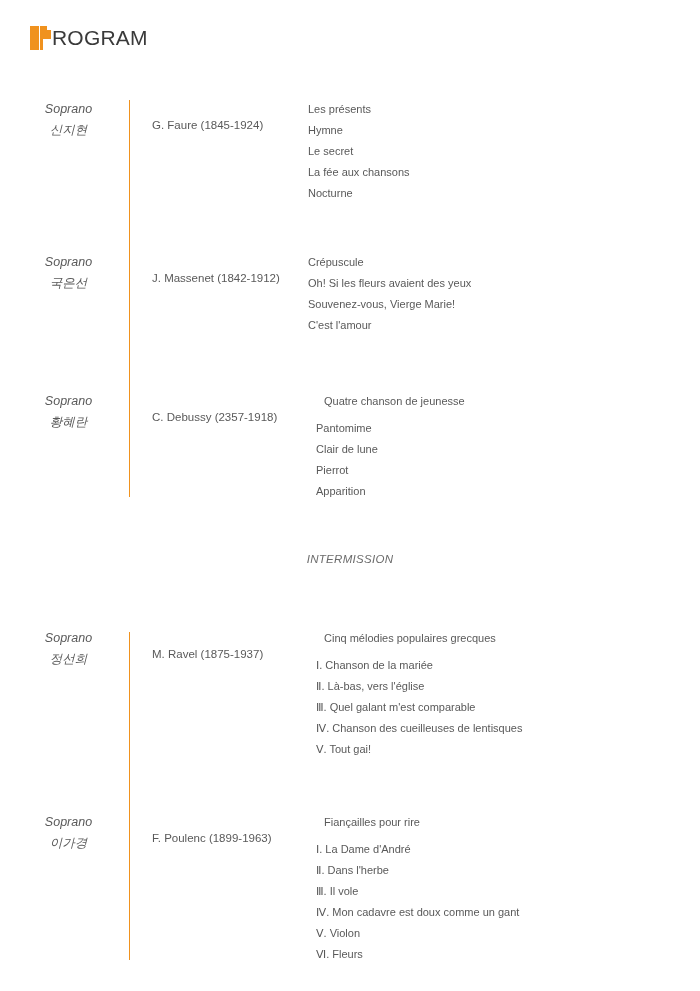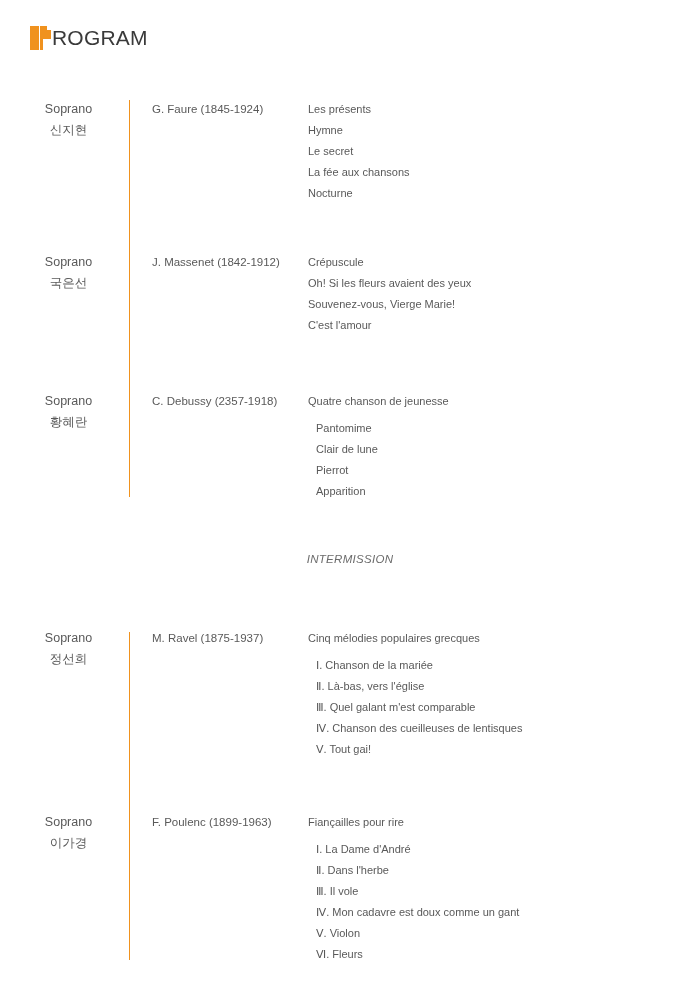--- a/index.html
+++ b/index.html
@@ -97,32 +97,34 @@
   }
 
   .col-performer {
     position: absolute;
     left: 20px;
     width: 97px;
     text-align: center;
     font-size: 12.5px;
     line-height: 21px;
     color: #595959;
+    font-style: italic;
   }
   .col-performer .voice { display: block; }
   .col-performer .name  { display: block; }
 
   .col-composer {
     position: absolute;
     left: 152px;
     width: 150px;
     font-size: 11.5px;
     line-height: 21px;
     color: #595959;
     white-space: nowrap;
+    margin-top: 16px;
   }
 
   .col-works {
     position: absolute;
     left: 308px;
     width: 380px;
     font-size: 11px;
     color: #595959;
   }
   .col-works .work {
@@ -131,20 +133,21 @@
   }
   .col-works .sub {
     line-height: 21px;
     margin-left: 8px;
     white-space: nowrap;
   }
   .col-works .group-head {
     line-height: 21px;
     margin-bottom: 6px;
     white-space: nowrap;
+    margin-left: 16px;
   }
 
   #intermission {
     position: absolute;
     left: 0;
     top: 553px;
     width: 700px;
     text-align: center;
     font-size: 11.5px;
     font-style: italic;

